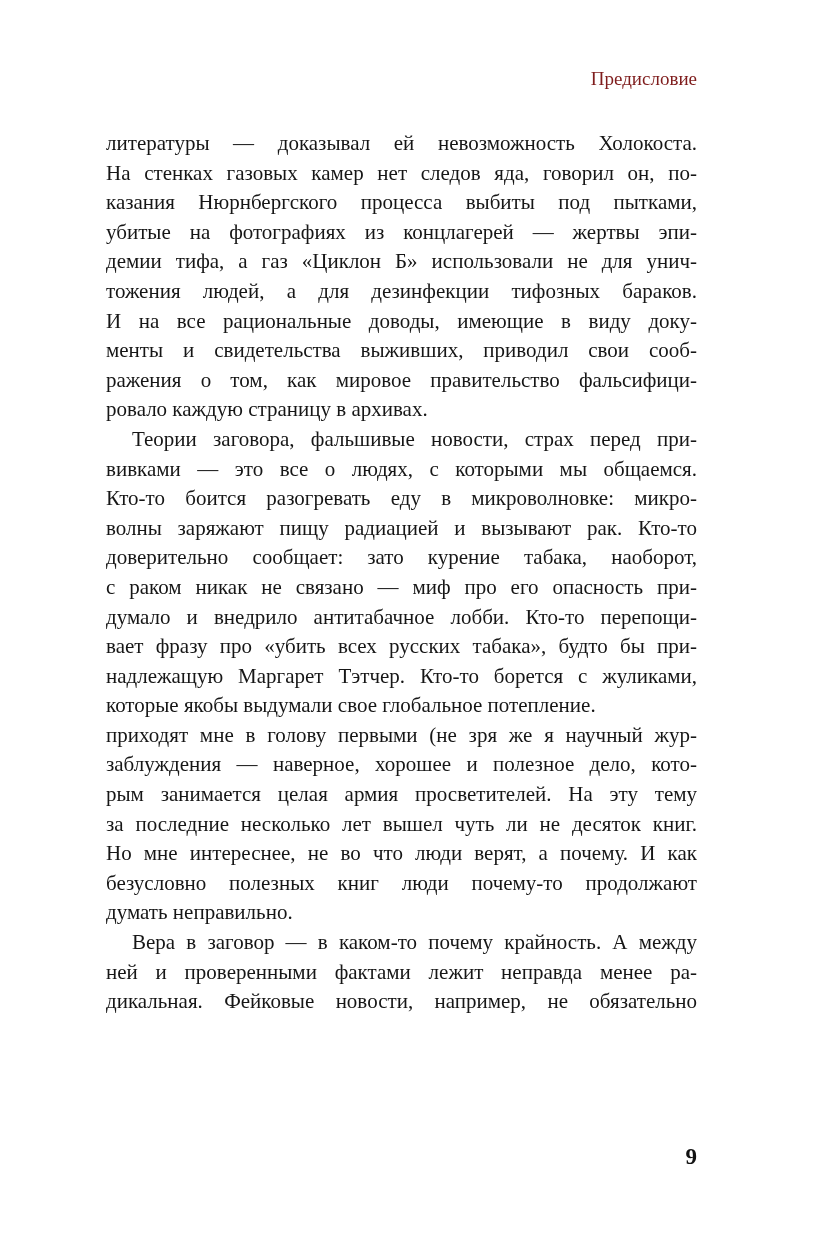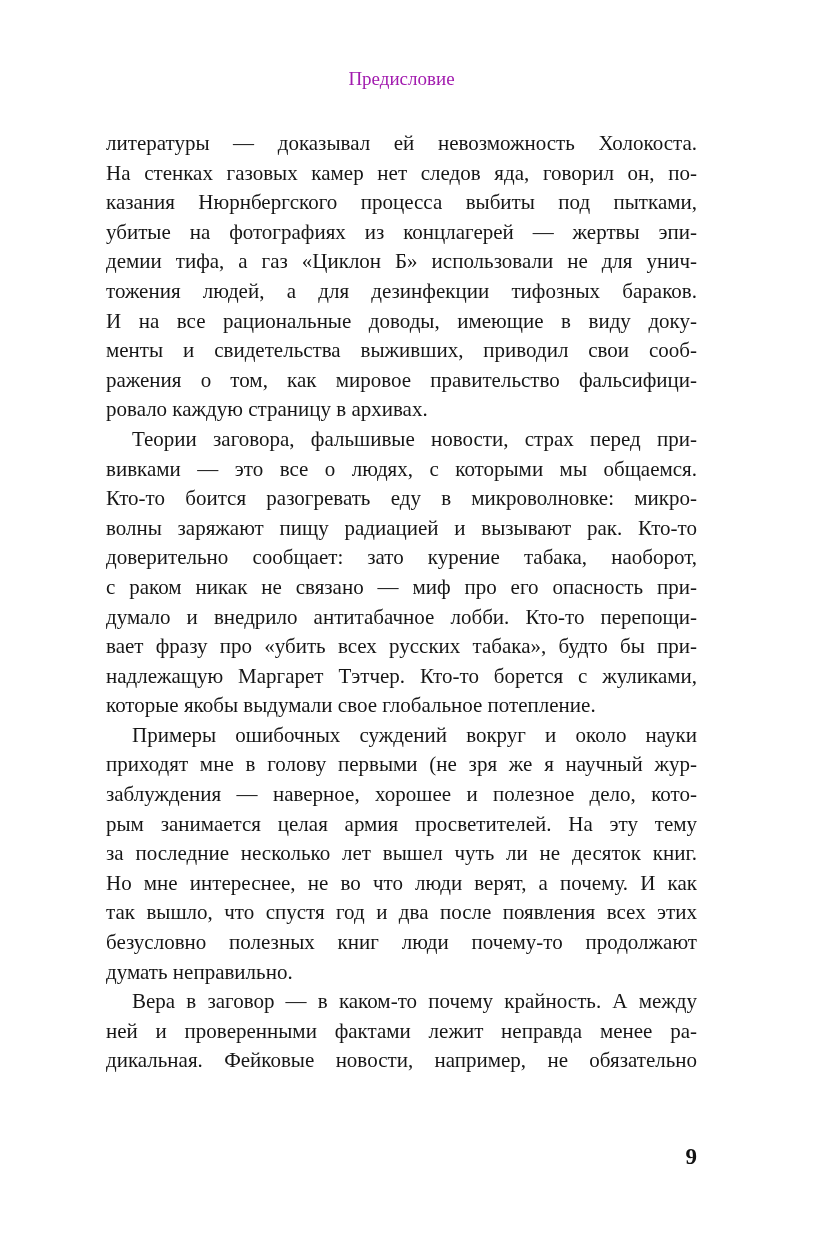--- a/index.html
+++ b/index.html
@@ -10,24 +10,24 @@
     position: relative;
     font-family: "Liberation Serif", "DejaVu Serif", serif;
     color: #161616;
     overflow: hidden;
   }
   .running-head {
     position: absolute;
     top: 68px;
     left: 106px;
     width: 591px;
-    text-align: center;
+    text-align: right;
     font-size: 19px;
     line-height: 22px;
-    color: #a21caf;
+    color: #7f1d1d;
   }
   .page-body {
     position: absolute;
     top: 129px;
     left: 106px;
     width: 591px;
     font-size: 21px;
     line-height: 29.6px;
   }
   .para { margin: 0; padding: 0; }
@@ -76,27 +76,25 @@
       <div class="line">Кто-то боится разогревать еду в микроволновке: микро-</div>
       <div class="line">волны заряжают пищу радиацией и вызывают рак. Кто-то</div>
       <div class="line">доверительно сообщает: зато курение табака, наоборот,</div>
       <div class="line">с раком никак не связано — миф про его опасность при-</div>
       <div class="line">думало и внедрило антитабачное лобби. Кто-то перепощи-</div>
       <div class="line">вает фразу про «убить всех русских табака», будто бы при-</div>
       <div class="line">надлежащую Маргарет Тэтчер. Кто-то борется с жуликами,</div>
       <div class="line plain">которые якобы выдумали свое глобальное потепление.</div>
     </div>
     <div class="para">
-      <div class="line first">Примеры ошибочных суждений вокруг и около науки</div>
       <div class="line">приходят мне в голову первыми (не зря же я научный жур-</div>
       <div class="line">заблуждения — наверное, хорошее и полезное дело, кото-</div>
       <div class="line">рым занимается целая армия просветителей. На эту тему</div>
       <div class="line">за последние несколько лет вышел чуть ли не десяток книг.</div>
       <div class="line">Но мне интереснее, не во что люди верят, а почему. И как</div>
-      <div class="line">так вышло, что спустя год и два после появления всех этих</div>
       <div class="line">безусловно полезных книг люди почему-то продолжают</div>
       <div class="line plain">думать неправильно.</div>
     </div>
     <div class="para">
       <div class="line first">Вера в заговор — в каком-то почему крайность. А между</div>
       <div class="line">ней и проверенными фактами лежит неправда менее ра-</div>
       <div class="line">дикальная. Фейковые новости, например, не обязательно</div>
     </div>
   </div>
 

